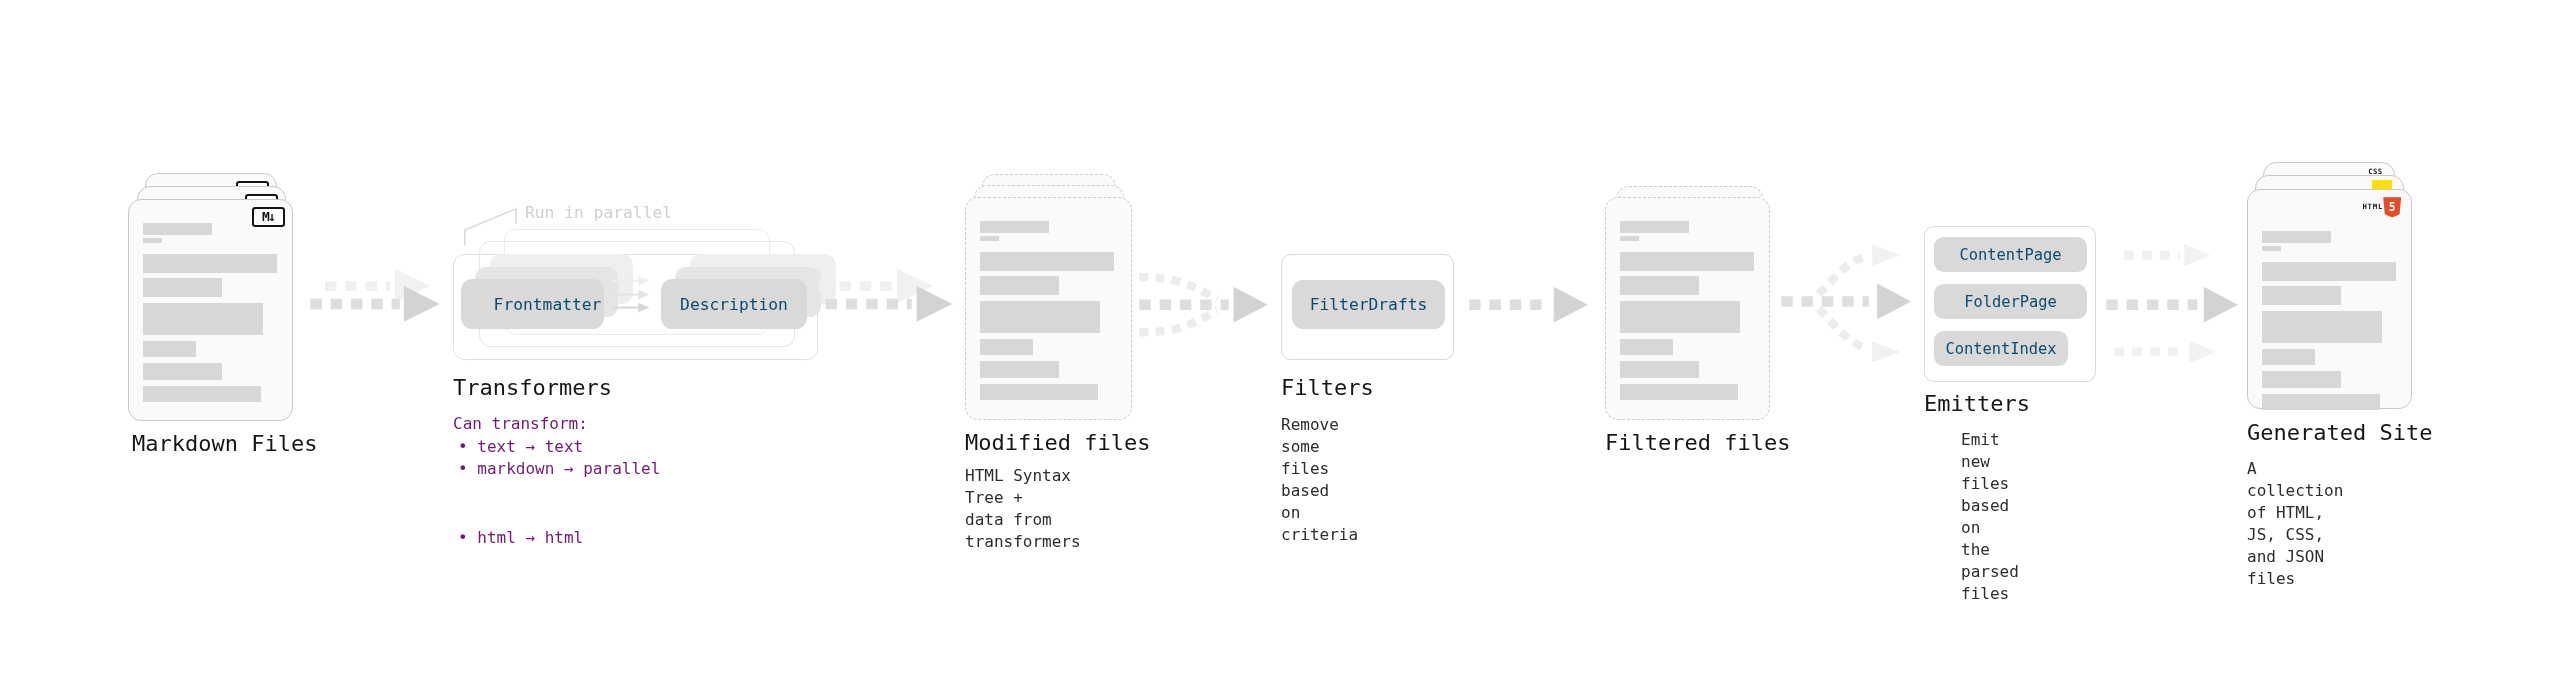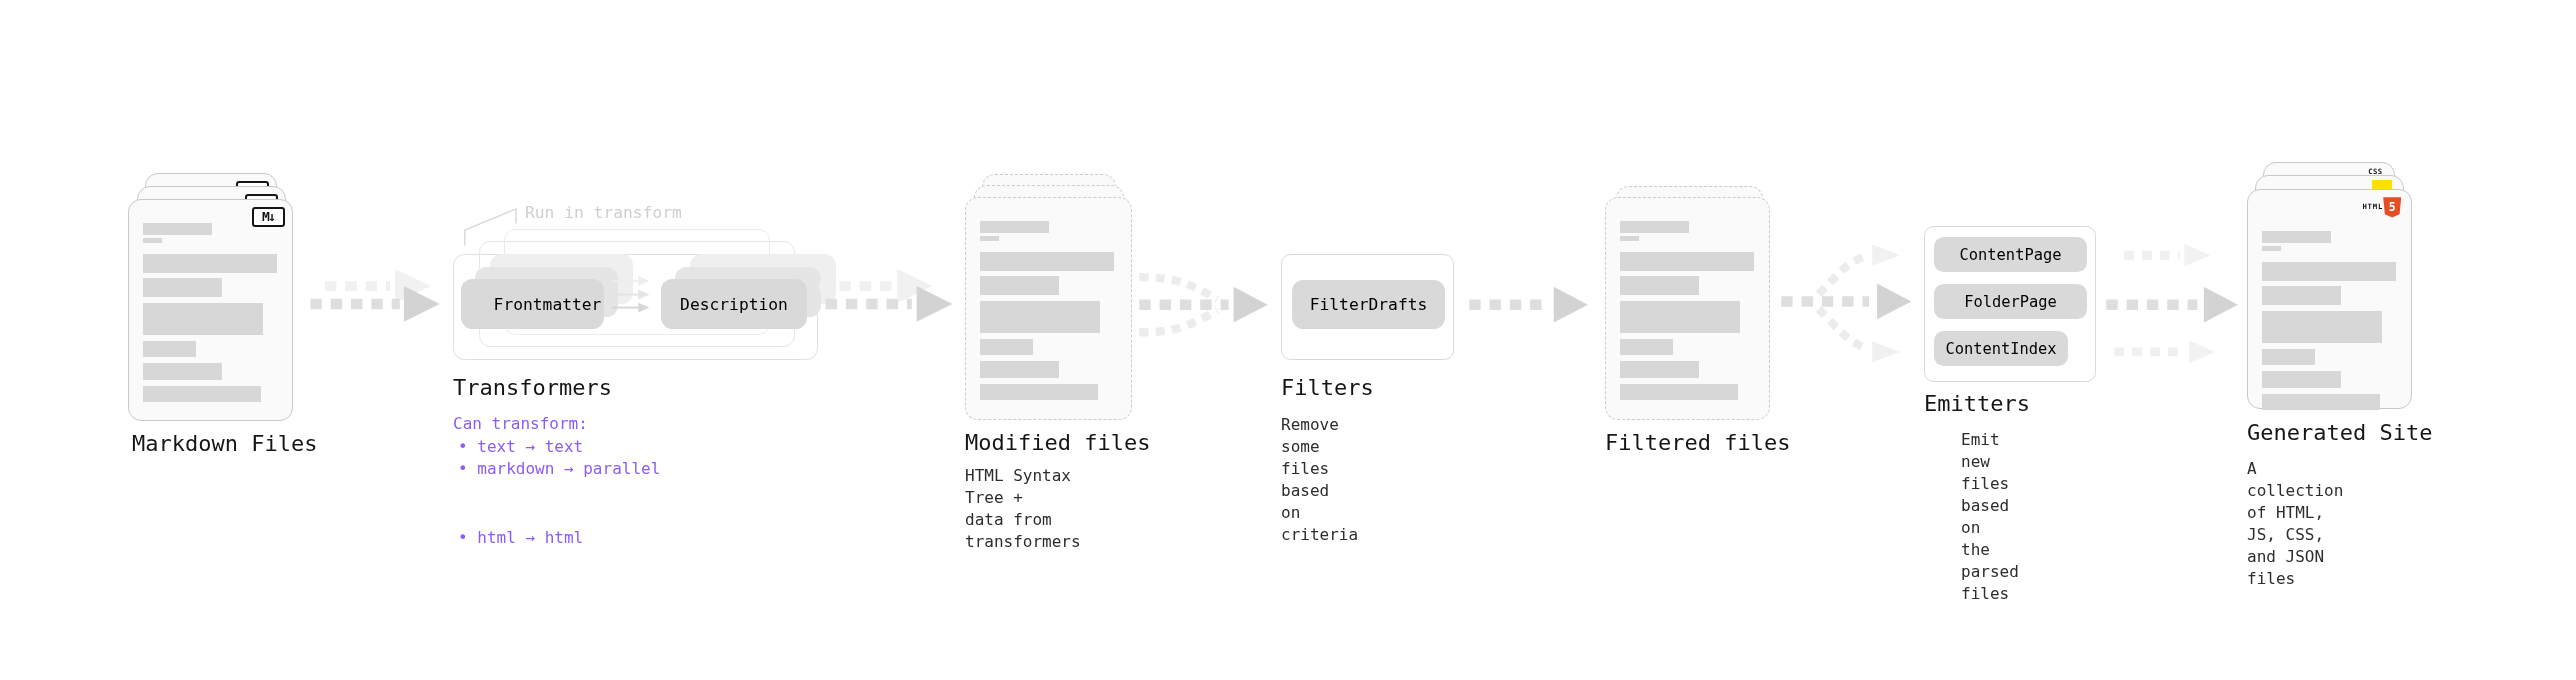--- a/index.html
+++ b/index.html
@@ -20,24 +20,24 @@
   .b6{width:53px;height:16.3px;}
   .b7{width:79px;height:17px;}
   .b8{width:118px;height:16.3px;margin-bottom:0;}
 
   .md-badge{position:absolute;top:6.5px;right:7.3px;width:33px;height:20.3px;border:2.4px solid #141414;border-radius:3.3px;
             background:#ffffff;color:#141414;font-weight:bold;font-size:13px;line-height:16.3px;
             display:flex;align-items:center;justify-content:center;letter-spacing:-1.6px;box-sizing:border-box;}
 
   .label{position:absolute;font-size:22px;font-weight:500;color:#161616;white-space:nowrap;}
   .desc{position:absolute;font-size:16px;color:#2d2d2d;line-height:22px;white-space:pre-line;}
-  .bullet{position:absolute;font-size:16px;color:#8b5cf6;white-space:nowrap;}
+  .bullet{position:absolute;font-size:16px;color:#701a75;white-space:nowrap;}
 
   .pill{position:absolute;background:#d9d9d9;border-radius:11.4px;display:flex;align-items:center;justify-content:center;
-        font-size:16.3px;color:#000000;box-sizing:border-box;white-space:nowrap;text-align:right;}
+        font-size:16.3px;color:#0c4a6e;box-sizing:border-box;white-space:nowrap;text-align:right;}
   .pill.small{font-size:15.4px;border-radius:9.8px;}
   .ghost1{background:#e5e5e5;}
   .ghost2{background:#efefef;}
 
   .frame{position:absolute;border:1.6px solid #e0e0e0;border-radius:11.4px;box-sizing:border-box;background:transparent;}
   .f-mid{border-color:#e6e6e6;}
   .f-back{border-color:#ebebeb;}
 
   .holder{position:absolute;border:1.6px solid #d9d9d9;border-radius:9.8px;background:#ffffff;box-sizing:border-box;}
 
@@ -105,21 +105,21 @@
       <g>
         <line x1="4" y1="30" x2="36" y2="30" stroke="#e4e4e4" stroke-width="2.5"></line>
           <polygon points="36,24 50,30 36,36" fill="#e4e4e4"></polygon>
       </g>
       <g>
         <line x1="4" y1="46" x2="36" y2="46" stroke="#d7d7d7" stroke-width="2.5"></line>
           <polygon points="36,40 50,46 36,52" fill="#d7d7d7"></polygon>
       </g>
     </svg>
 
-    <div class="callout-text" style="left:525px;top:203px;">Run in transform</div>
+    <div class="callout-text" style="left:525px;top:203px;">Run in parallel</div>
 
     <div class="label" style="left:453px;top:375px;">Transformers</div>
     <div class="bullet" style="left:453px;top:414px;">Can transform:</div>
     <div class="bullet" style="left:458px;top:437px;">• text → text</div>
     <div class="bullet" style="left:458px;top:459px;">• markdown → parallel</div>
     <div class="bullet" style="left:458px;top:481px;margin-top:47px;">• html → html</div>
   </div>
 
   <div class="station">
     <div class="card dashed" style="left:982px;top:174px;width:134px;height:223px;"></div>

